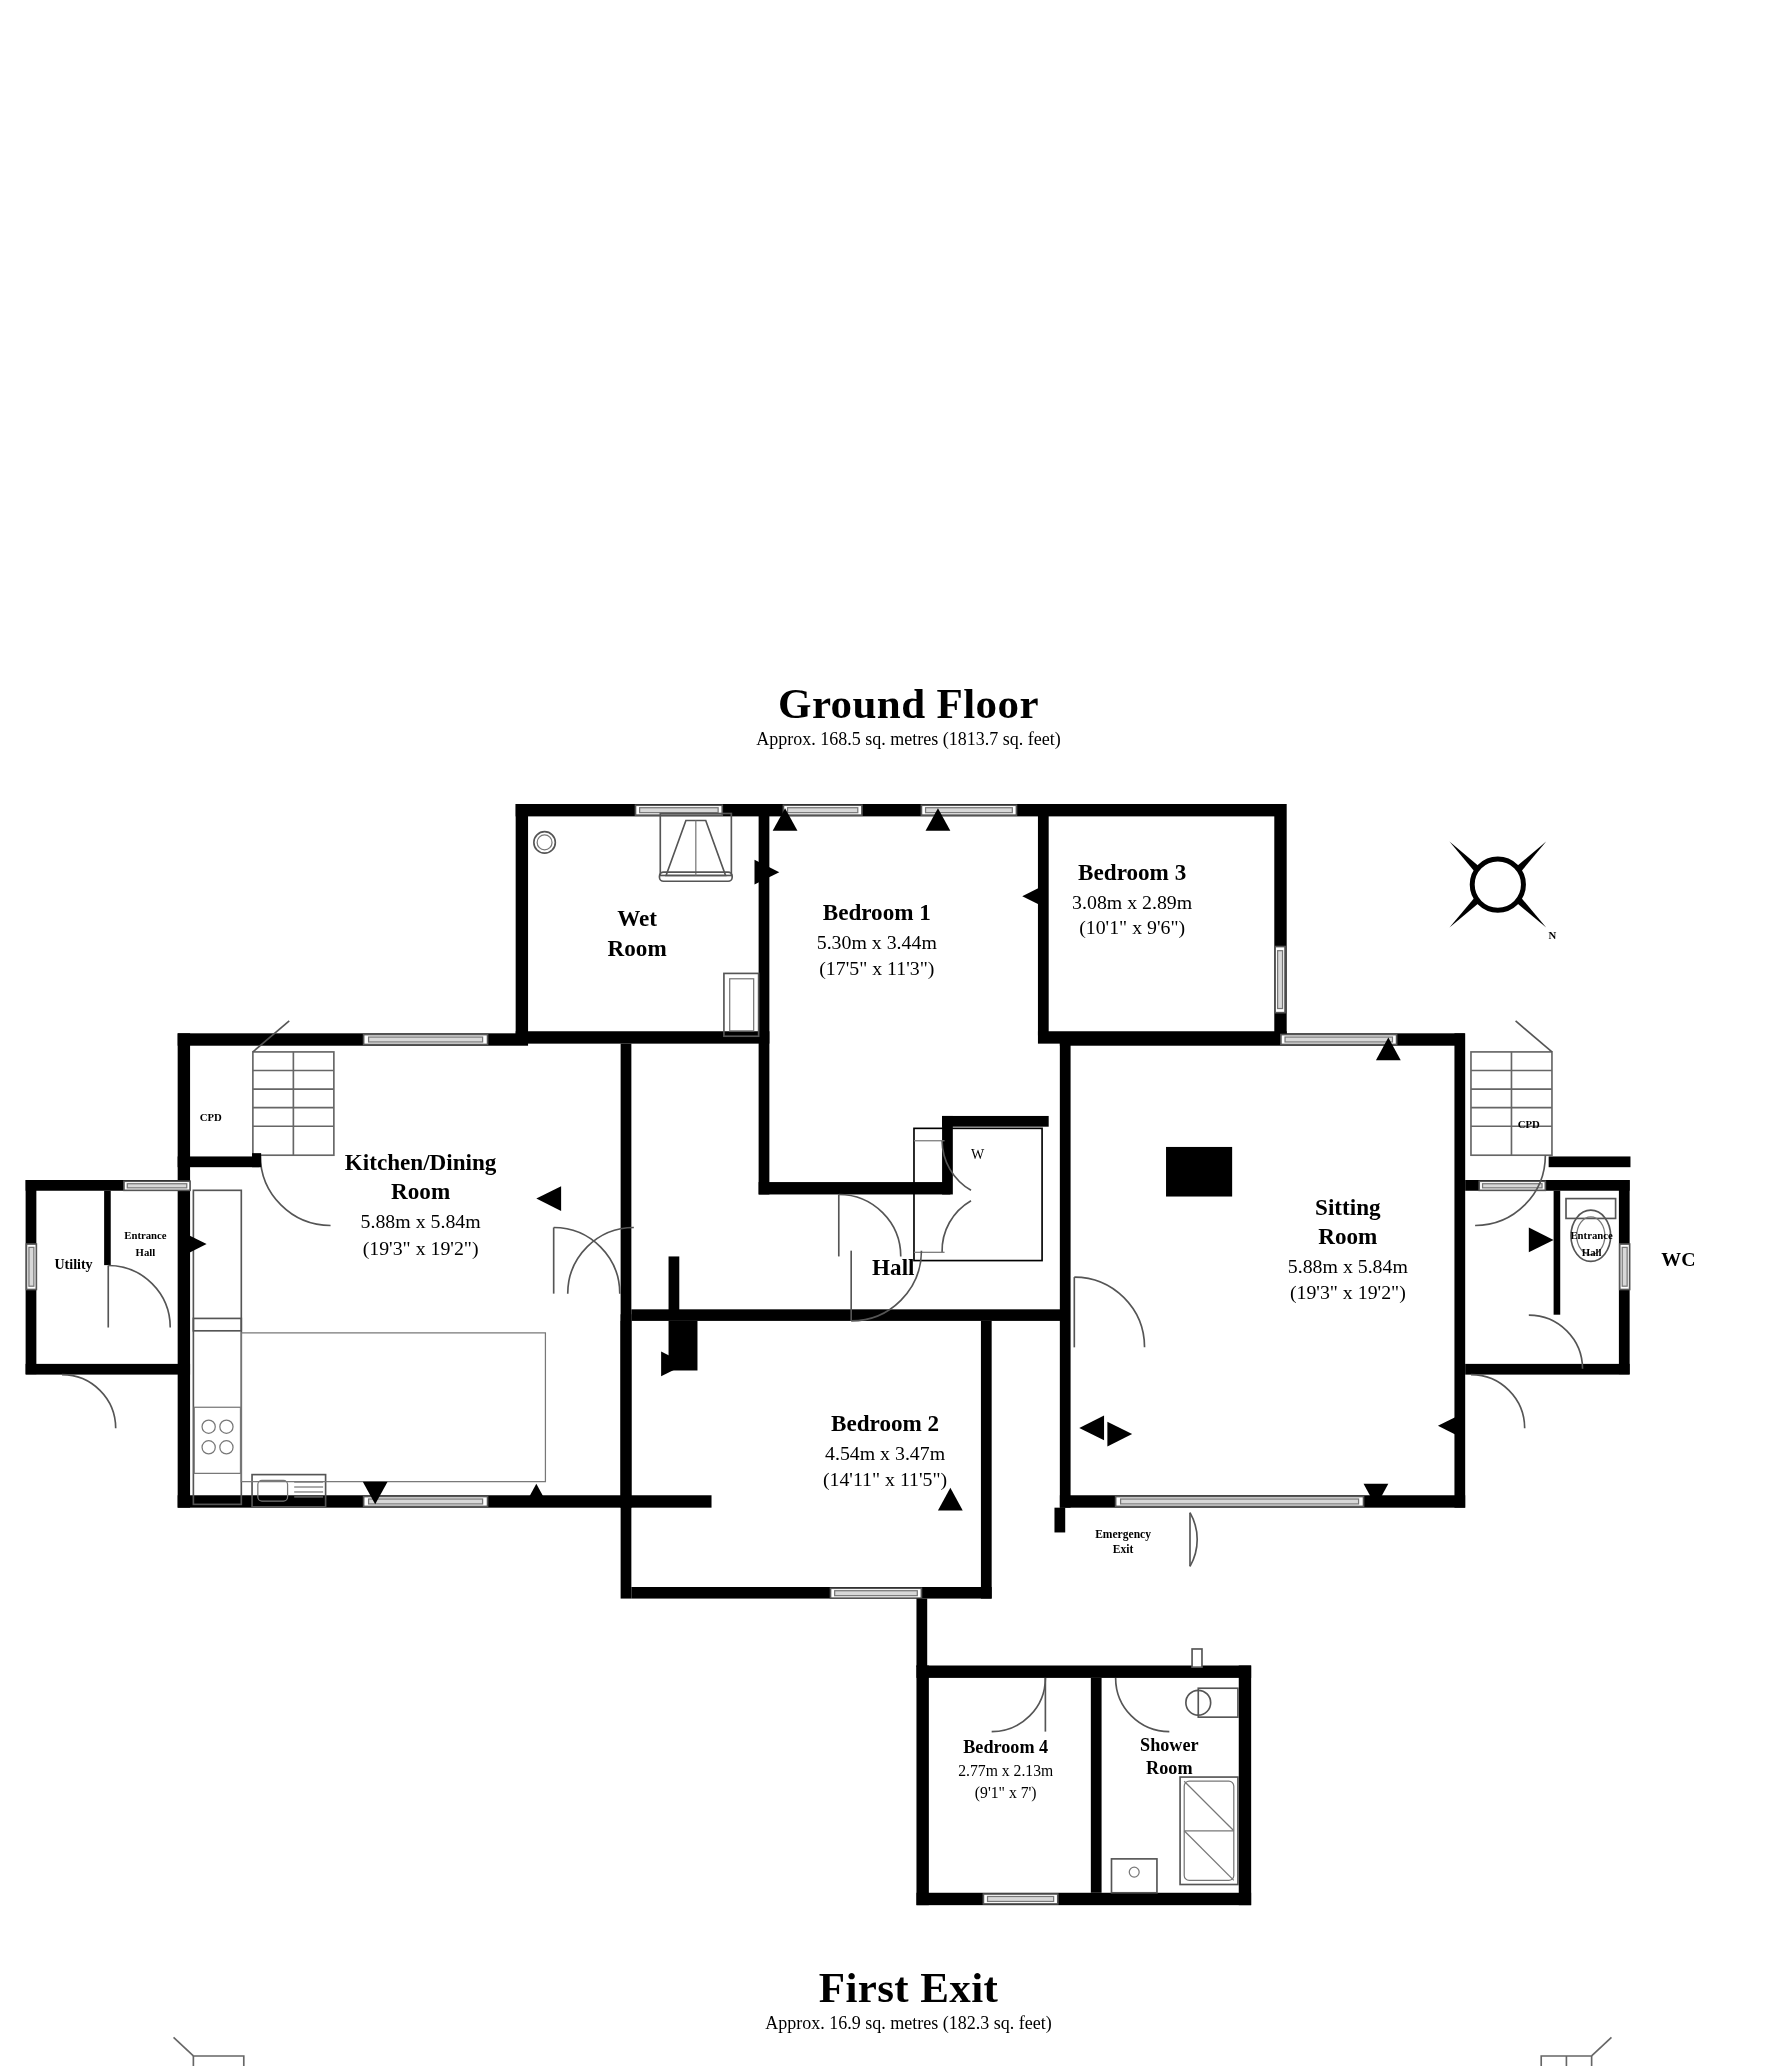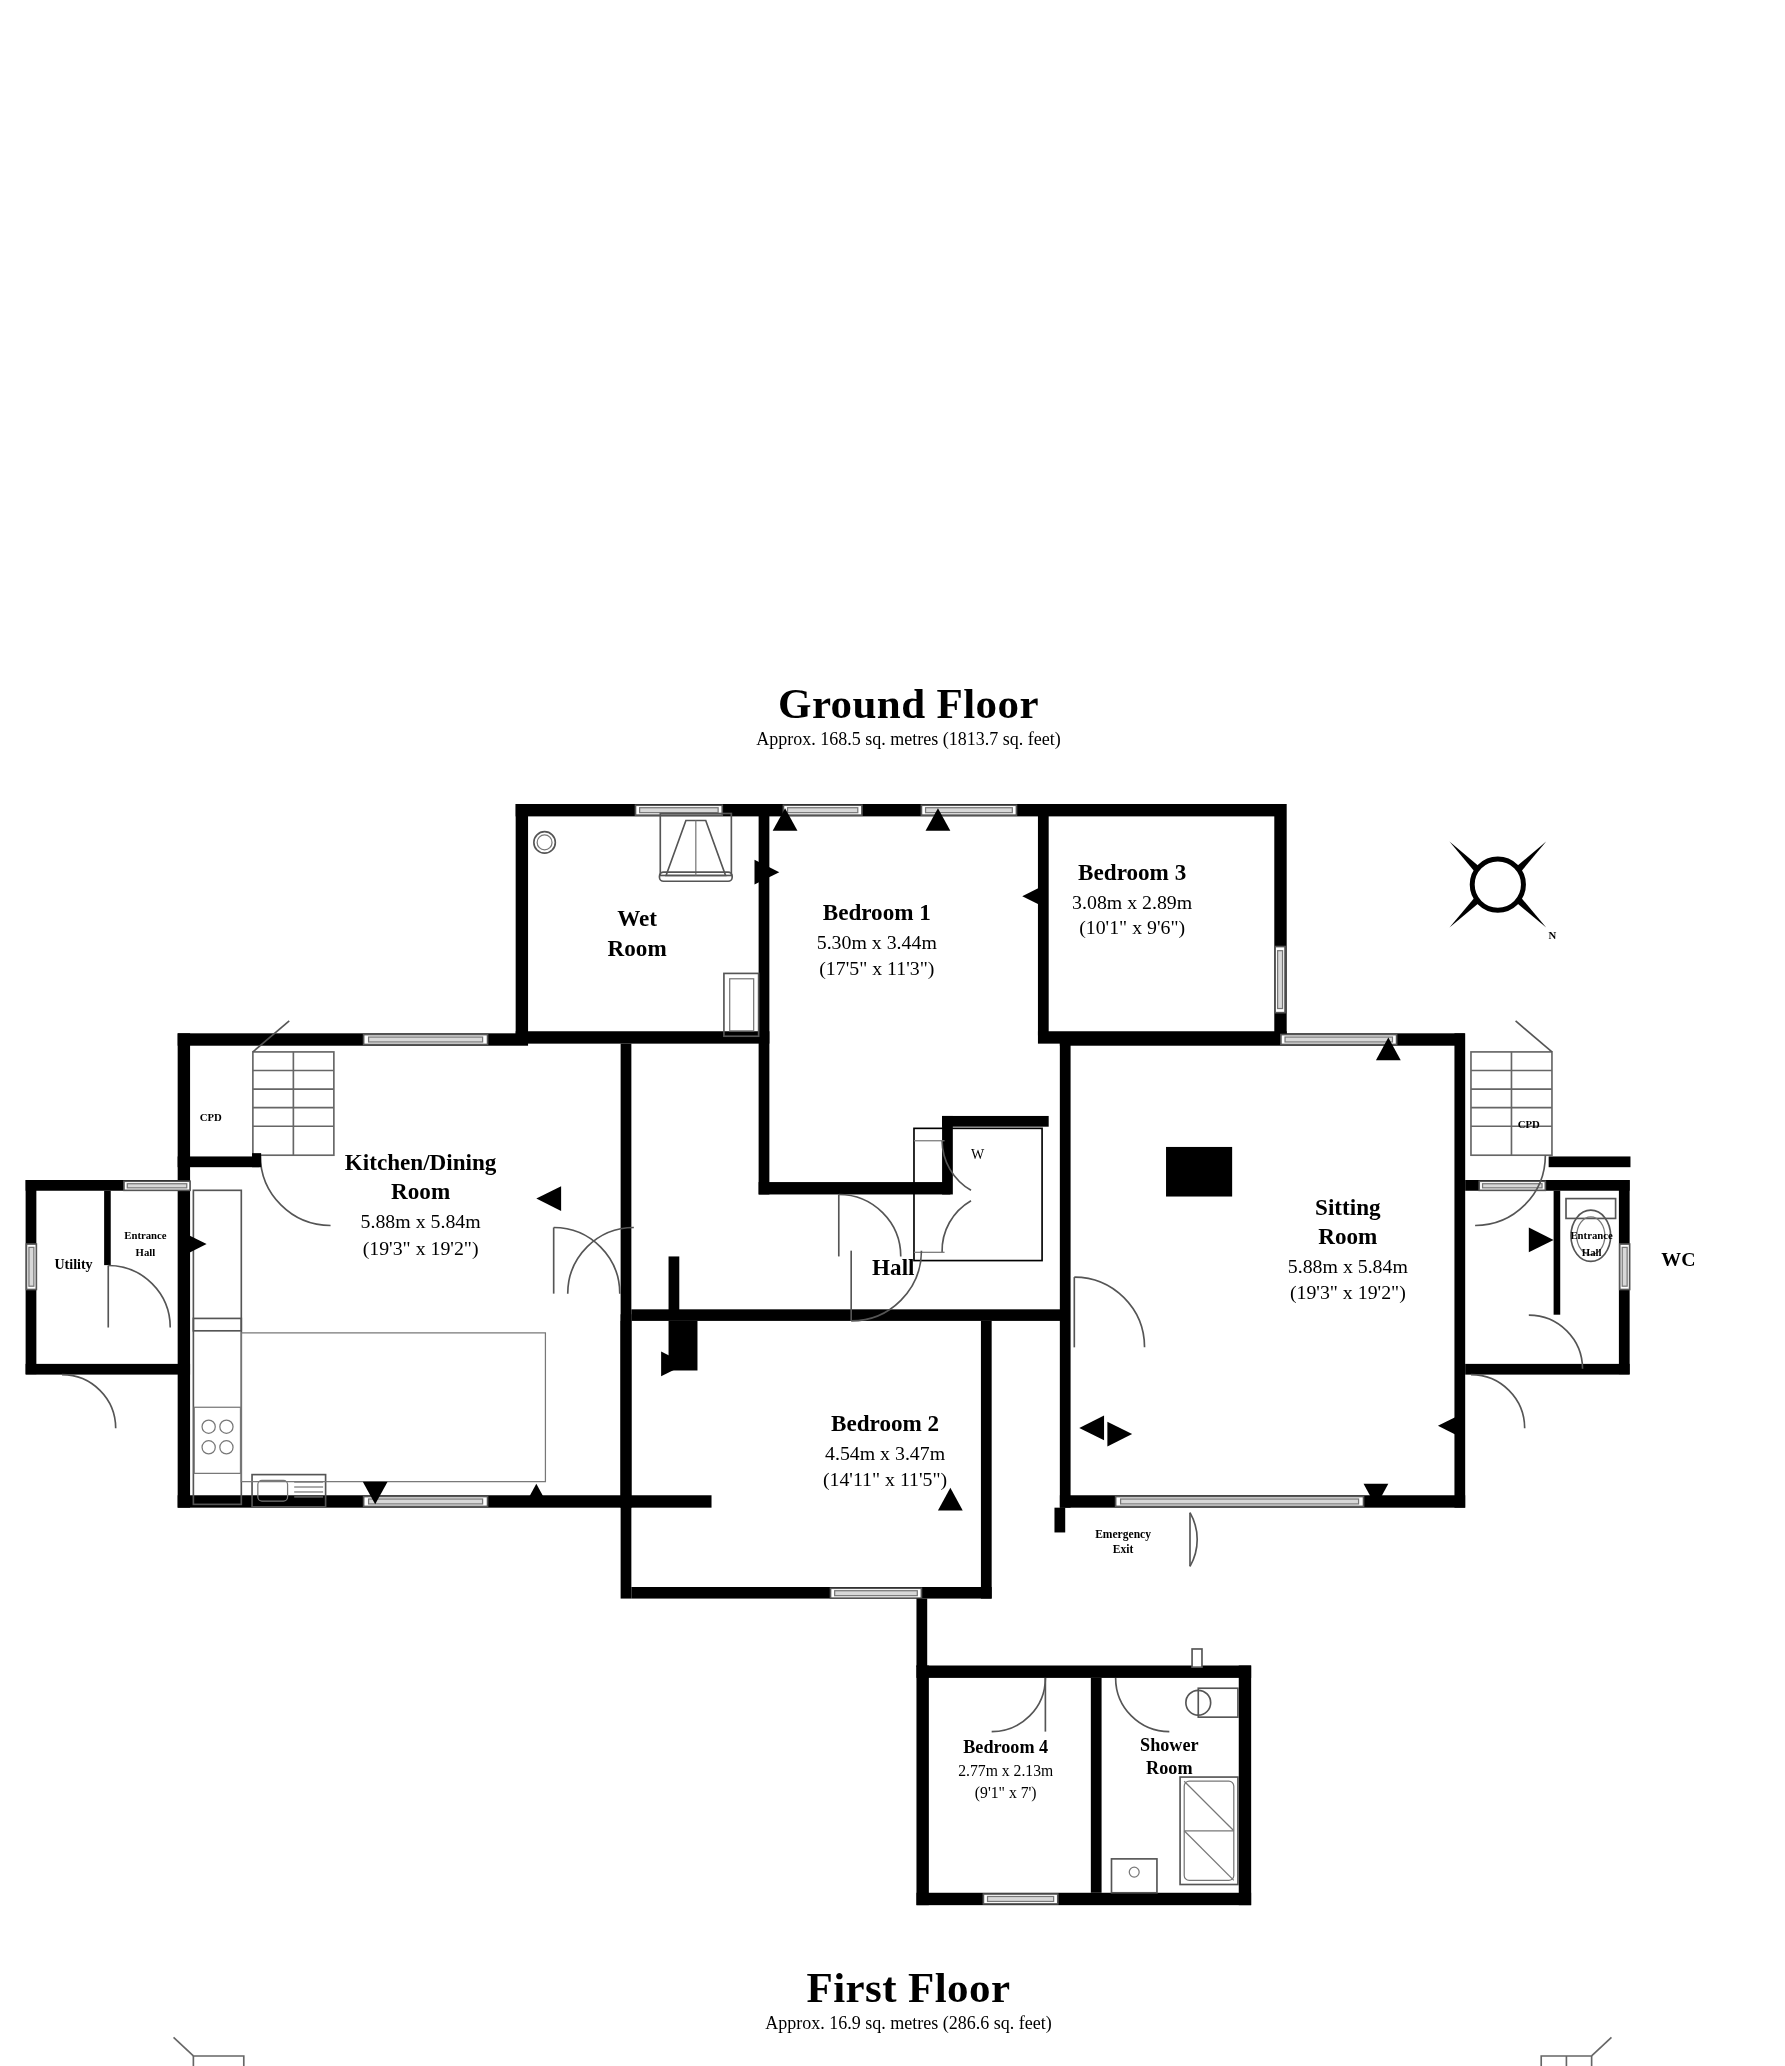--- a/index.html
+++ b/index.html
@@ -53,22 +53,22 @@
 <body>
 
 <div id="sheet">
 
   <div id="gf-head" class="hdr">
     <div class="hdr-title">Ground Floor</div>
     <div class="hdr-sub">Approx. 168.5 sq. metres (1813.7 sq. feet)</div>
   </div>
 
   <div id="ff-head" class="hdr">
-    <div class="hdr-title">First Floor</div>
-    <div class="hdr-sub">Approx. 16.9 sq. metres (286.6 sq. feet)</div>
+    <div class="hdr-title">First Exit</div>
+    <div class="hdr-sub">Approx. 16.9 sq. metres (182.3 sq. feet)</div>
   </div>
 
   <svg viewBox="0 0 4320 7680">
 
     <g>
 
       <g class="wall">
 
         <rect x="1248" y="1945" width="1862" height="30"></rect>
 

